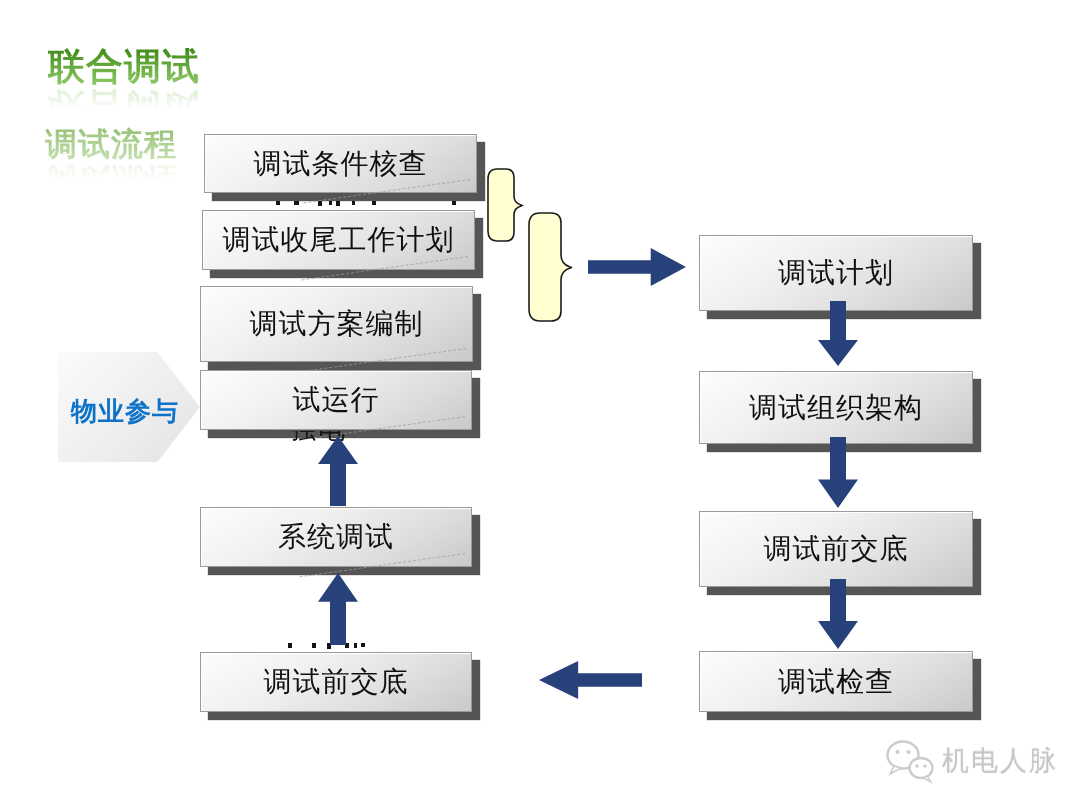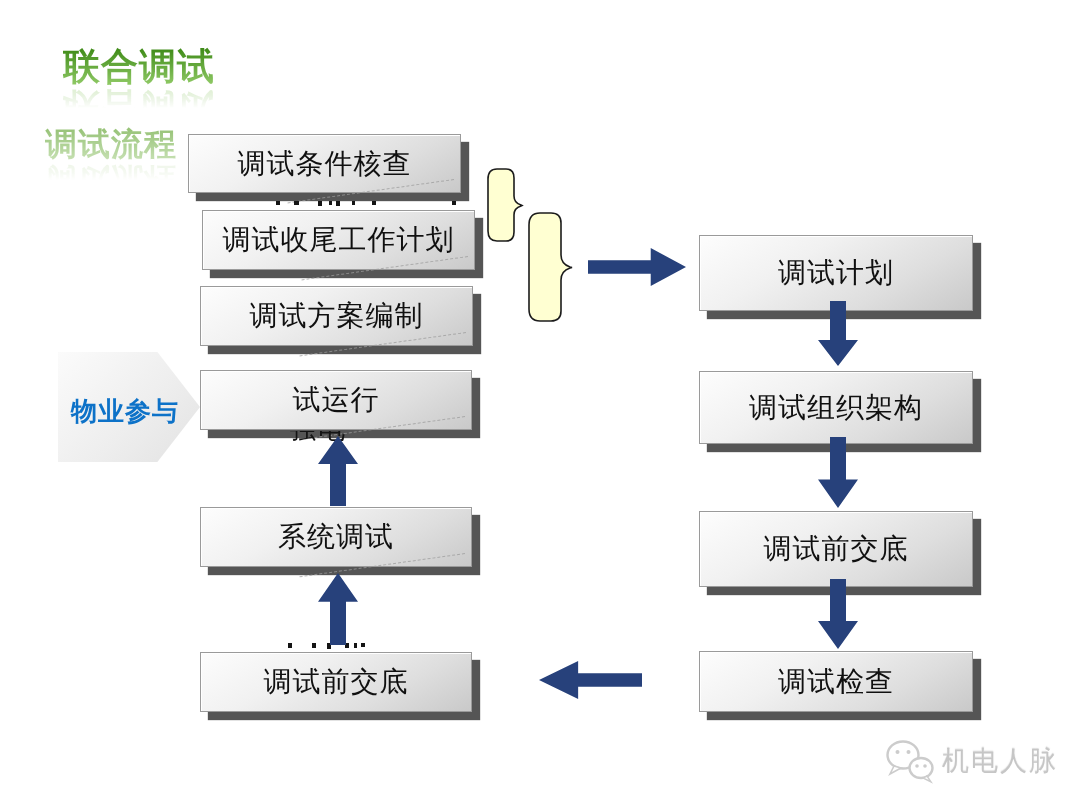--- a/index.html
+++ b/index.html
@@ -1,21 +1,21 @@
 <!DOCTYPE html>
 <html><head>
 <meta charset="utf-8">
 <style>
   html,body{margin:0;padding:0;background:#fff;}
   #slide{
     position:relative;width:1080px;height:810px;background:#ffffff;overflow:hidden;
     font-family:"Liberation Sans","DejaVu Sans",sans-serif;
   }
   
-  .title-wrap{position:absolute;left:63px;top:48px;text-align:right;}
+  .title-wrap{position:absolute;left:48px;top:48px;text-align:right;}
   .subtitle-wrap{position:absolute;left:45px;top:128px;}
   .grad-green{font-weight:bold;font-size:37px;line-height:1.05;color:#4e9324;letter-spacing:1px;}
   .grad-green-light{font-weight:bold;font-size:32px;line-height:1.05;color:#a5cd8b;letter-spacing:1px;}
   @supports (-webkit-background-clip: text){
     .grad-green{background:linear-gradient(180deg,#3e8a17 5%,#90ca66 95%);-webkit-background-clip:text;background-clip:text;color:transparent;}
     .grad-green-light{background:linear-gradient(180deg,#96c276 5%,#c6e0b2 95%);-webkit-background-clip:text;background-clip:text;color:transparent;}
   }
   .refl{display:block;transform:scaleY(-1);opacity:.4;
     -webkit-mask-image:linear-gradient(to top,rgba(0,0,0,.7) 5%,transparent 55%);
     mask-image:linear-gradient(to top,rgba(0,0,0,.7) 5%,transparent 55%);}
@@ -68,27 +68,27 @@
 
   <div class="title-wrap">
     <span class="grad-green">联合调试</span>
     <span class="grad-green refl">联合调试</span>
   </div>
   <div class="subtitle-wrap">
     <span class="grad-green-light">调试流程</span>
     <span class="grad-green-light refl">调试流程</span>
   </div>
 
-  <div class="sbox diag" style="left:188px;top:134px;width:273px;height:59px;">
+  <div class="sbox diag" style="left:204px;top:134px;width:273px;height:59px;">
     <span>调试条件核查</span>
   </div>
   <div class="sbox diag" style="left:202px;top:210px;width:273px;height:60px;">
     <span>调试收尾工作计划</span>
   </div>
-  <div class="sbox diag" style="left:200px;top:286px;width:273px;height:60px;text-align:right;">
+  <div class="sbox diag" style="left:200px;top:286px;width:273px;height:76px;text-align:right;">
     <span>调试方案编制</span>
   </div>
   <div class="sbox diag" style="left:200px;top:370px;width:272px;height:60px;">
     <span>试运行</span>
   </div>
   <div class="sbox diag" style="left:200px;top:507px;width:272px;height:60px;">
     <span>系统调试</span>
   </div>
   <div class="sbox" style="left:200px;top:652px;width:272px;height:60px;">
     <span>调试前交底</span>

